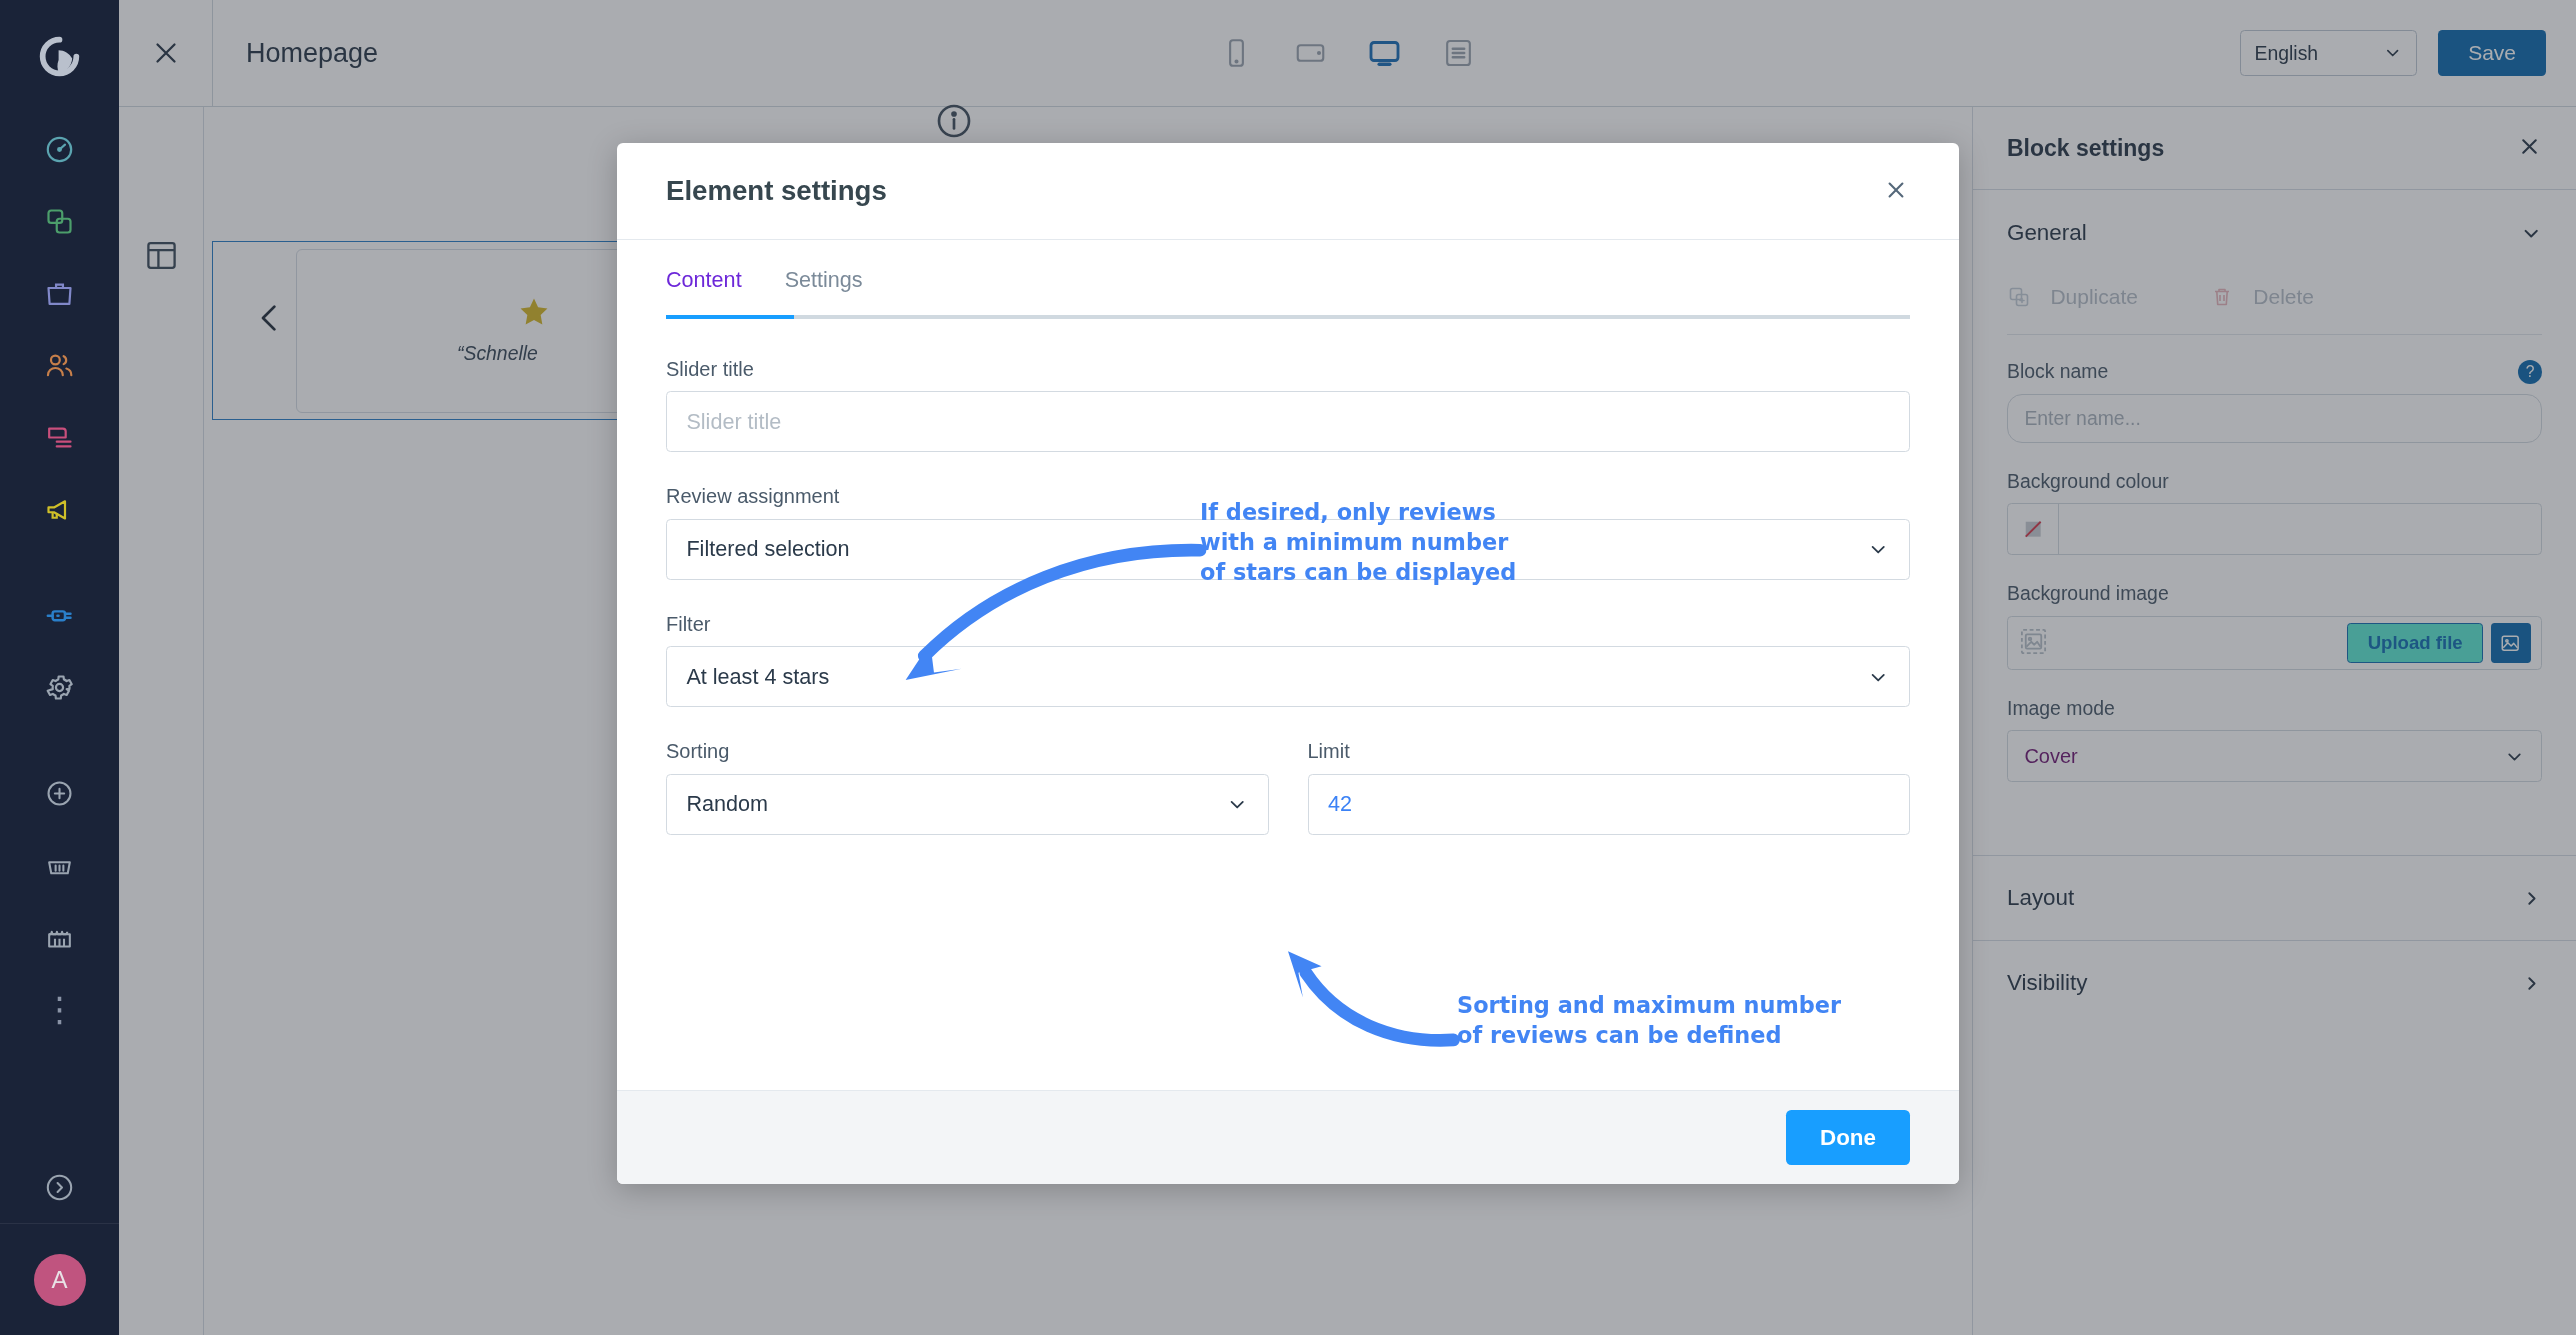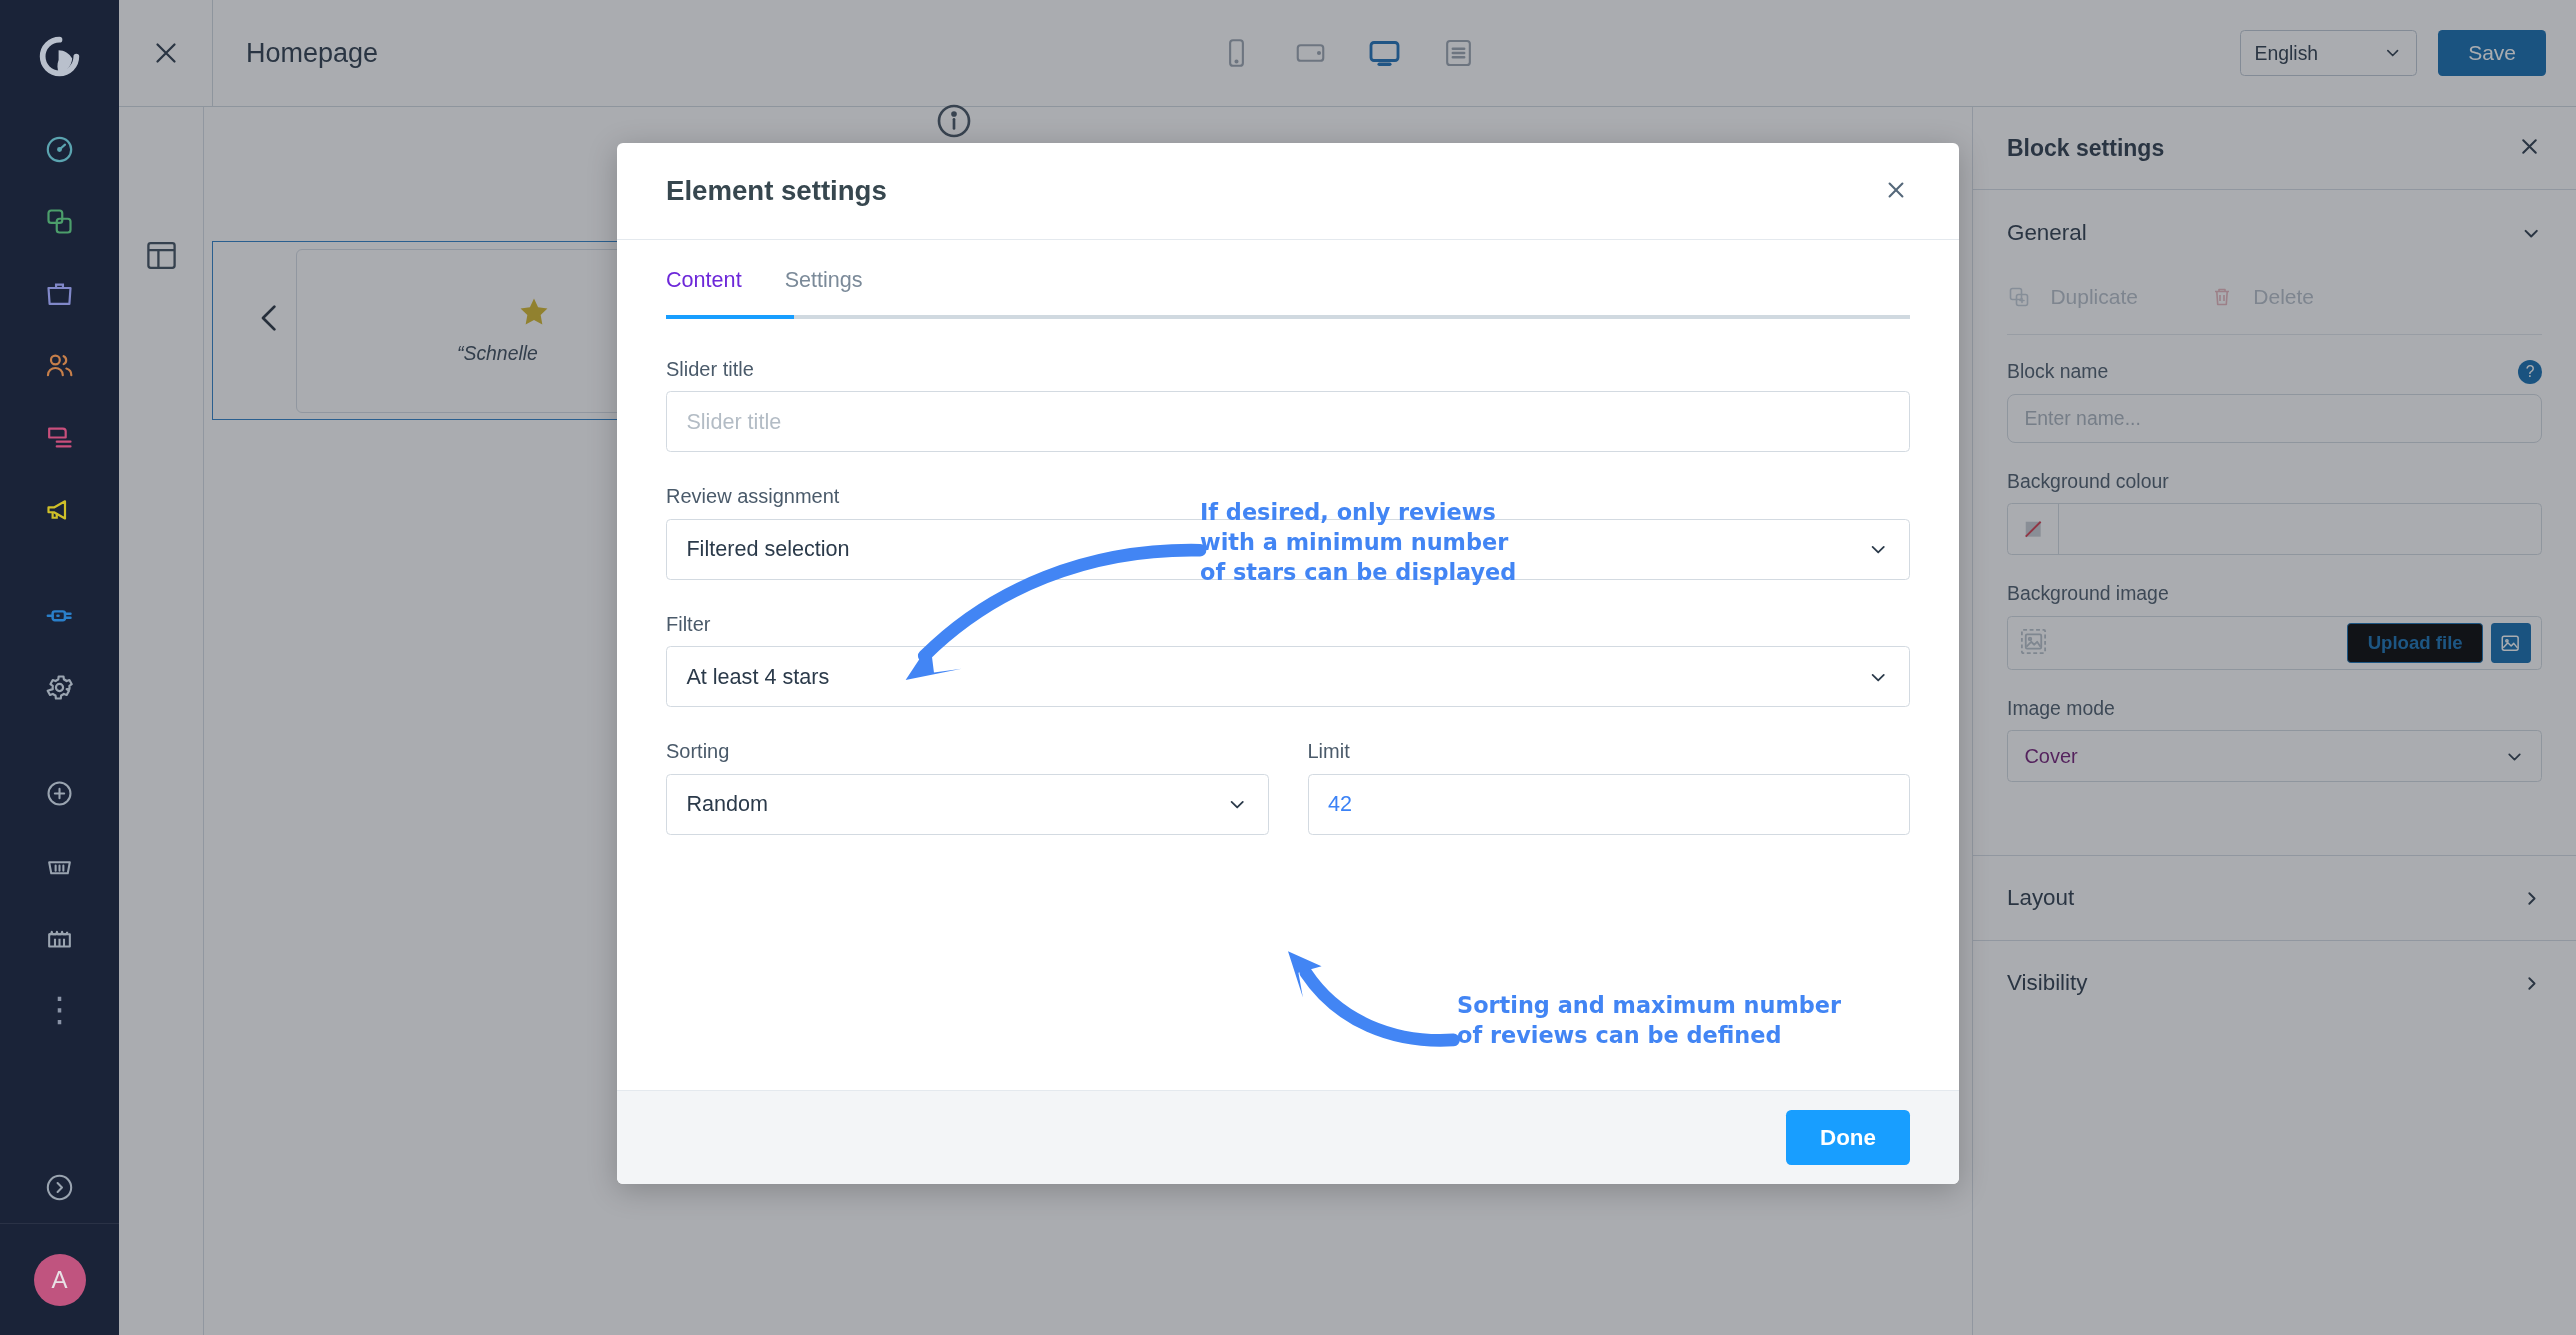--- a/index.html
+++ b/index.html
@@ -95,34 +95,34 @@
   .bs-sect-head {
     height: 86px; display: flex; align-items: center; justify-content: space-between;
     padding: 0 34px; font-size: 22.4px; color: #2b3a4a;
   }
   .bs-body { padding: 0 34px; }
   .bs-actions { display: flex; gap: 72px; align-items: center; padding: 9px 0 25px 0; }
   .bs-action { display:flex; align-items:center; gap: 19.4px; font-size: 21px; color: #b6bfc9; }
   .bs-hr { height: 0.7px; background: #e2e7ec; margin-bottom: 25px; }
   .bs-label { font-size: 19.4px; color: #4a5a6a; margin-bottom: 10.4px; display:flex; align-items:center; justify-content:space-between;gap:35px; }
   .bs-input {
-    height: 49px; border: 0.7px solid #d3dae1; border-radius: 8px; background: #fff;
+    height: 49px; border: 0.7px solid #d3dae1; border-radius: 15px; background: #fff;
     display: flex; align-items: center; padding: 0 16.4px; font-size: 19.4px; color: #a9b3bd; text-align: right;
   }
   .bs-field { margin-bottom: 27px; }
   .helpdot {
     width: 24px; height: 24px; border-radius: 50%; background: #0f6cb0; color: #fff;
     font-size: 15.7px; display:flex; align-items:center; justify-content:center;
   }
   .colorfield { height: 52px; border: 0.7px solid #d3dae1; border-radius: 4.5px; display: flex; align-items: stretch; }
   .colorswatch { width: 51px; border-right: 0.7px solid #d3dae1; display:flex; align-items:center; justify-content:center; }
   .bgimgfield { height: 54px; border: 0.7px solid #d3dae1; border-radius: 4.5px; display: flex; align-items: center; padding: 0 10.4px; }
   .uploadbtn {
     height: 40px; padding: 0 19.4px; border: 0.7px solid #1470b5; border-radius: 3.7px; color: #1470b5;
-    font-size: 18.6px; font-weight: bold; display:flex; align-items:center; margin-left:auto; background:#000000;
+    font-size: 18.6px; font-weight: bold; display:flex; align-items:center; margin-left:auto; background:#5eead4;
   }
   .mediabtn {
     width: 40px; height: 40px; background: #0f6cb0; border-radius: 3.7px; margin-left: 7.5px;
     display: flex; align-items: center; justify-content: center;
   }
   .bs-select {
     height: 52px; border: 0.7px solid #d3dae1; border-radius: 4.5px; background: #fff;
     display: flex; align-items: center; justify-content: space-between; padding: 0 16.4px;
     font-size: 20px; color: #701a75;
   }

